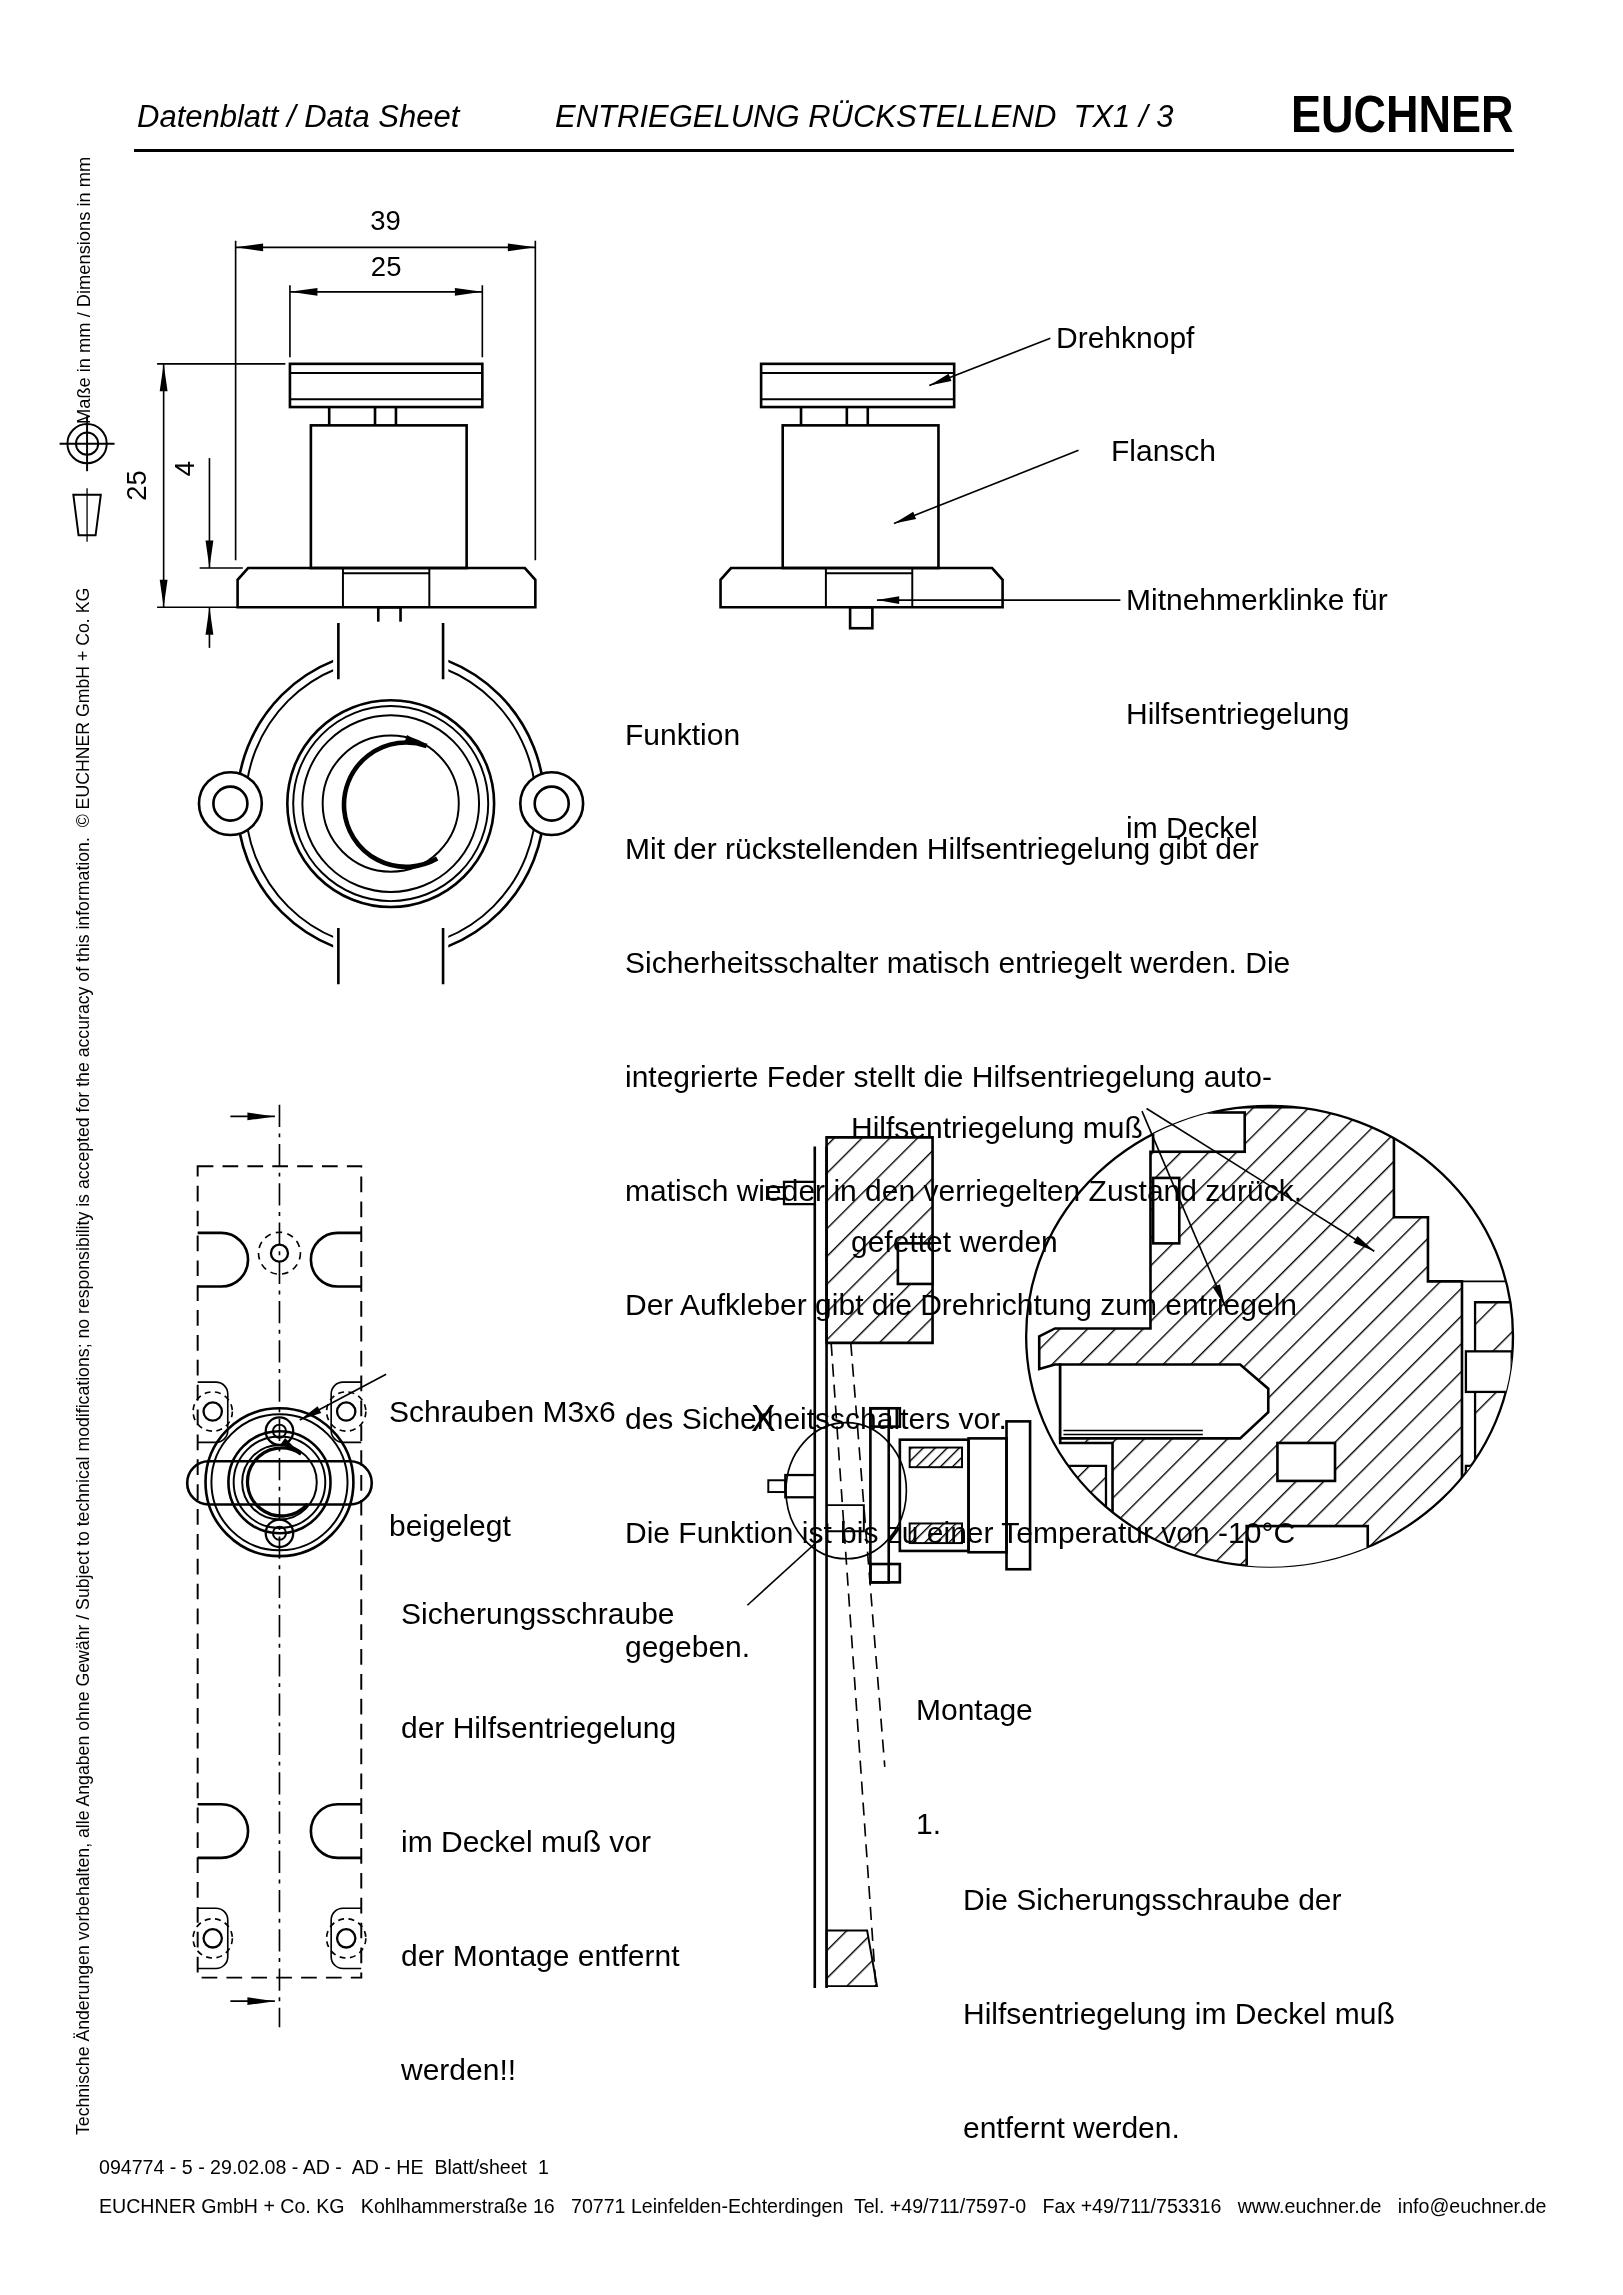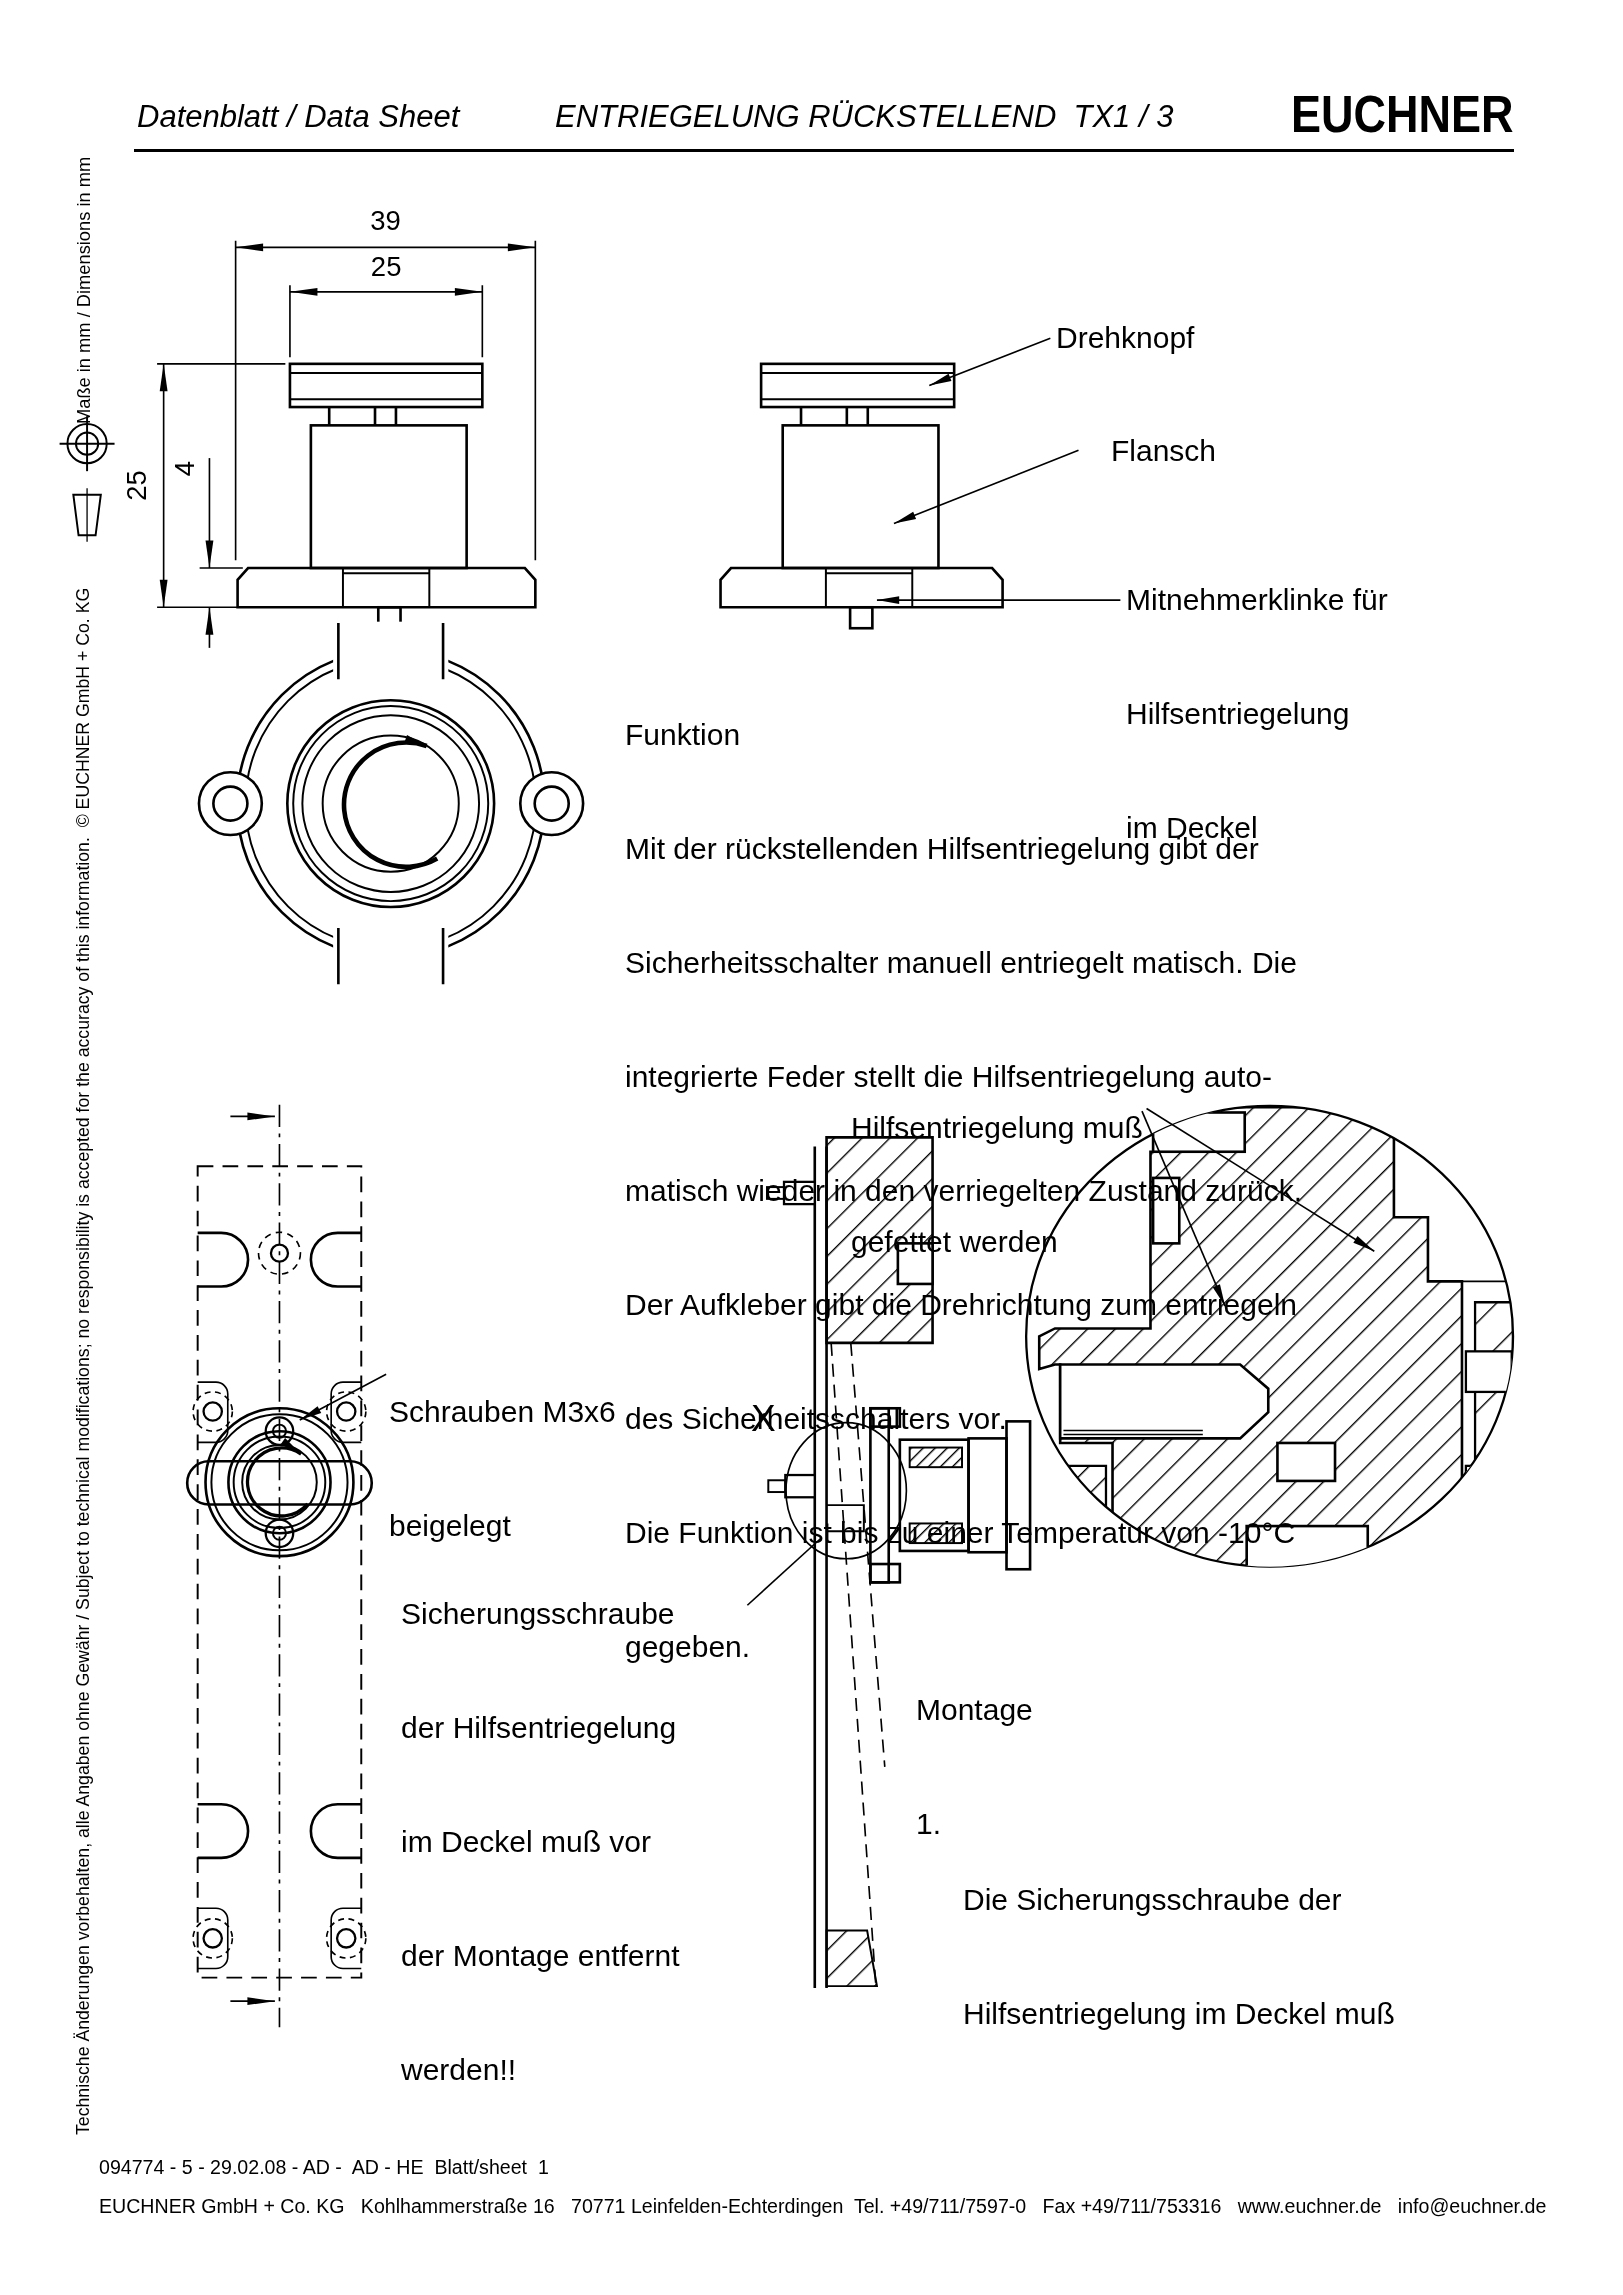--- a/index.html
+++ b/index.html
@@ -223,21 +223,21 @@
   <div class="t b46" style="left:1084px;top:432px;margin-left:27px;">Flansch</div>
   <div class="t b46" style="left:1126px;top:505px;">
     <div>Mitnehmerklinke für</div>
     <div>Hilfsentriegelung</div>
     <div>im Deckel</div>
   </div>
 
   <div class="t b46" style="left:625px;top:640px;">
     <div>Funktion</div>
     <div>Mit der rückstellenden Hilfsentriegelung gibt der</div>
-    <div>Sicherheitsschalter manuell entriegelt matisch. Die</div>
+    <div>Sicherheitsschalter matisch entriegelt werden. Die</div>
     <div>integrierte Feder stellt die Hilfsentriegelung auto-</div>
     <div>matisch wieder in den verriegelten Zustand zurück.</div>
     <div>Der Aufkleber gibt die Drehrichtung zum entriegeln</div>
     <div>des Sicherheitsschalters vor.</div>
     <div>Die Funktion ist bis zu einer Temperatur von -10°C</div>
     <div>gegeben.</div>
   </div>
 
   <div class="t b46" style="left:851px;top:1033px;">
     <div>Hilfsentriegelung muß</div>
@@ -257,20 +257,21 @@
     <div>werden!!</div>
   </div>
 
   <div class="t b46" style="left:916px;top:1615px;">
     <div>Montage</div>
     <div class="step">
       <div class="num">1.</div>
       <div>
         <div>Die Sicherungsschraube der</div>
         <div>Hilfsentriegelung im Deckel muß</div>
+        <div>entfernt werden.</div>
       </div>
     </div>
     
     
   </div>
 
   <div class="t small" style="left:99px;top:2155px;">094774 - 5 - 29.02.08 - AD -  AD - HE  Blatt/sheet  1</div>
   <div class="t small" style="left:99px;top:2194px;">EUCHNER GmbH + Co. KG   Kohlhammerstraße 16   70771 Leinfelden-Echterdingen  Tel. +49/711/7597-0   Fax +49/711/753316   www.euchner.de   info@euchner.de</div>
 
 </div>

